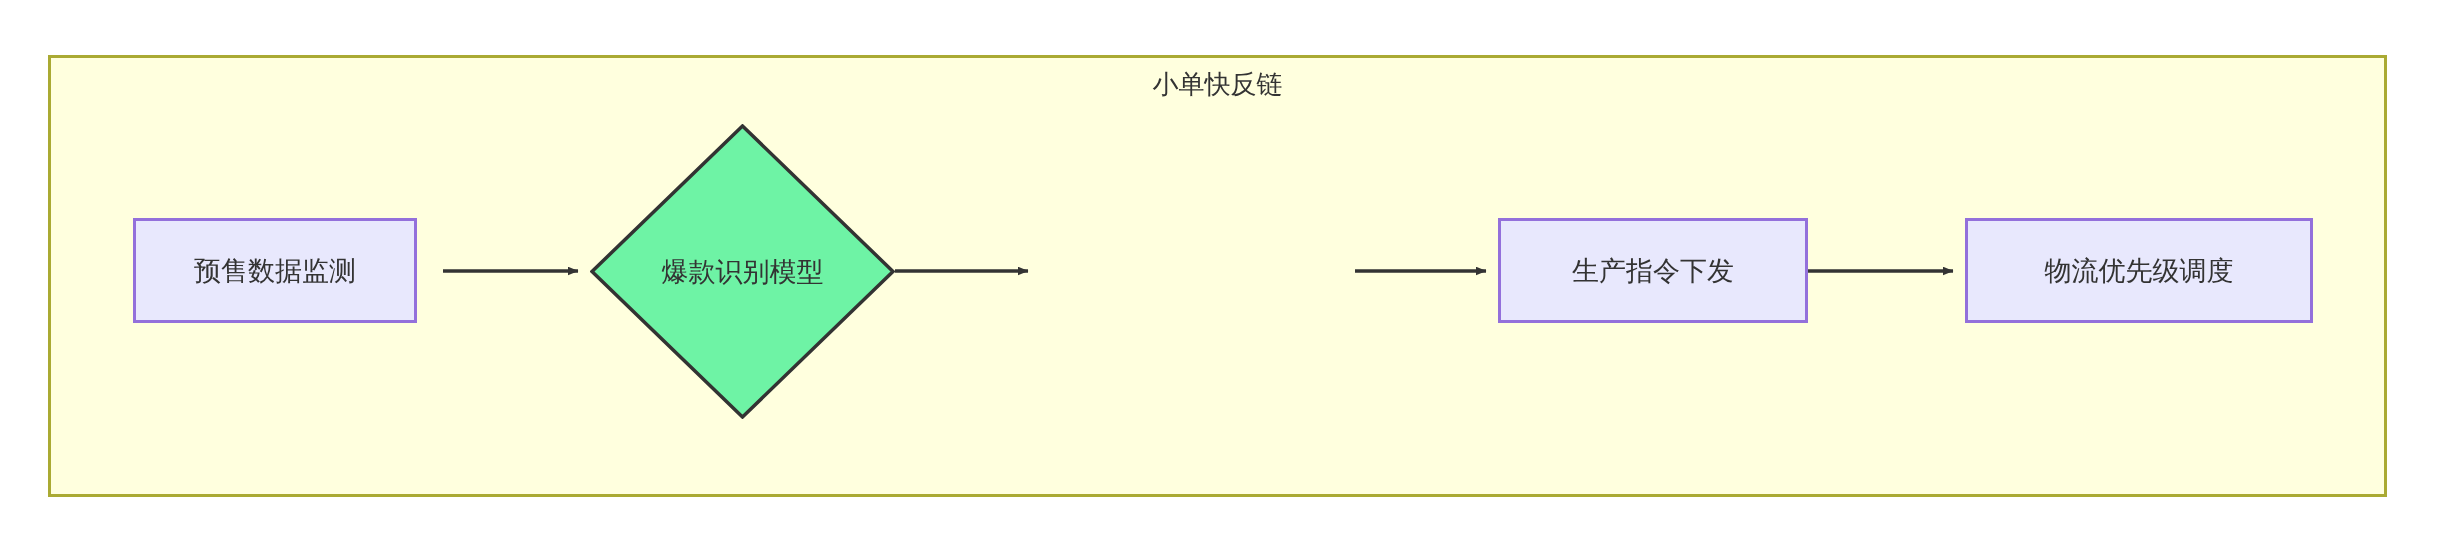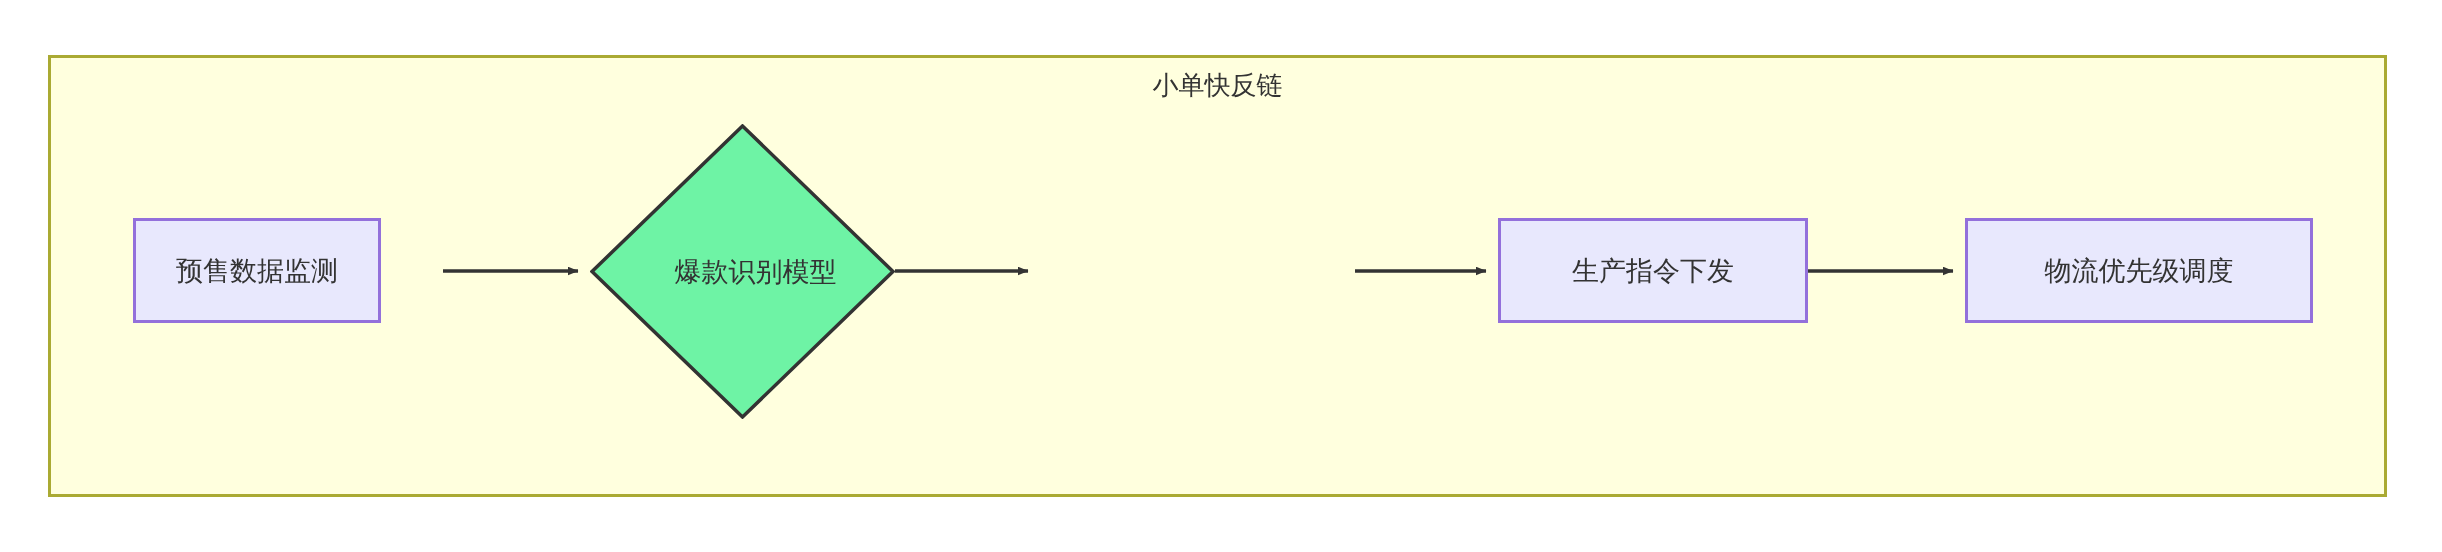--- a/index.html
+++ b/index.html
@@ -34,20 +34,21 @@
   .subgraph-title {
     position: absolute;
     left: 0;
     top: 12px;
     width: 100%;
     text-align: center;
     font-size: 26px;
     color: #333333;
     line-height: 30px;
     white-space: nowrap;
+    font-family: Liberation Serif, serif;
   }
   .node-box {
     position: absolute;
     background: #e8e8fd;
     border: 3px solid #9370db;
     box-sizing: border-box;
     display: flex;
     align-items: center;
     justify-content: center;
     font-size: 27px;
@@ -64,41 +65,41 @@
     height: 295px;
   }
   .node-diamond-wrap svg {
     position: absolute;
     left: 0;
     top: 0;
     display: block;
   }
   .node-diamond-label {
     position: absolute;
-    left: 13px;
+    left: 0;
     top: 0;
     width: 305px;
     height: 295px;
     display: flex;
     align-items: center;
     justify-content: center;
     font-size: 27px;
     color: #333333;
     white-space: nowrap;
     pointer-events: none;
   }
   #edge-layer {
     position: absolute;
     left: 0;
     top: 0;
     width: 2442px;
     height: 552px;
     pointer-events: none;
   }
-  #box1 { left: 133px; width: 248px; }
+  #box1 { left: 133px; width: 284px; }
   #box3 { left: 1040px; width: 315px; }
   #box4 { left: 1498px; width: 310px; }
   #box5 { left: 1965px; width: 348px; }
 </style>
 </head>
 <body>
 
 <div id="diagram-root">
 
   <div class="subgraph-container">

